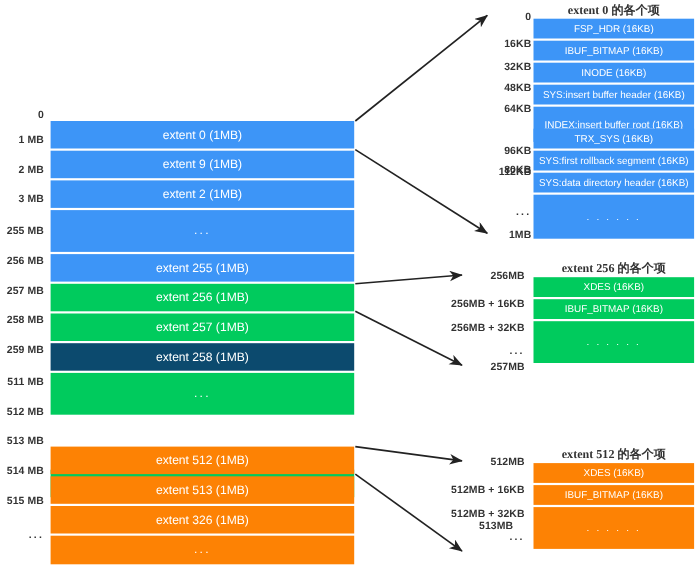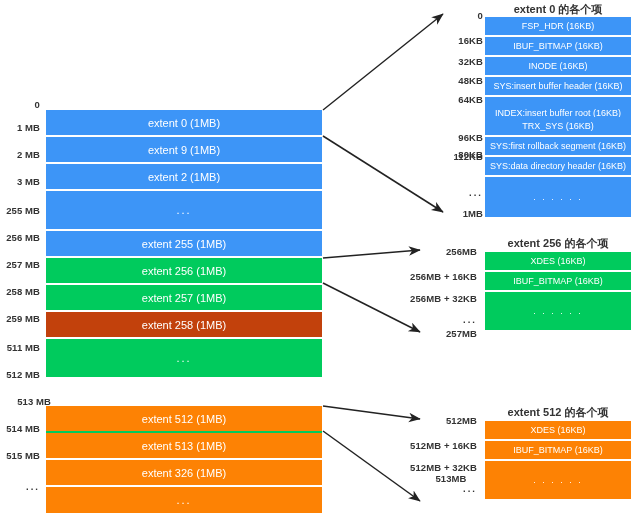--- a/index.html
+++ b/index.html
@@ -14,20 +14,21 @@
   .canvas{position:absolute;left:0;top:0;width:634px;height:515px;}
 
   
   .panel-title{
     position:absolute;
     font-size:11px;
     font-weight:bold;
     color:#333;
     text-align:center;
     white-space:nowrap;
+    font-family:Liberation Serif, serif;
   }
   .row{
     position:absolute;
     box-sizing:border-box;
     color:#ffffff;
     font-size:10.5px;
     display:flex;
     align-items:center;
     justify-content:center;
     white-space:nowrap;
@@ -68,33 +69,33 @@
     <div class="axis-label" style="left:0px;top:122px;width:40px;">1 MB</div>
     <div class="axis-label" style="left:0px;top:149px;width:40px;">2 MB</div>
     <div class="axis-label" style="left:0px;top:176px;width:40px;">3 MB</div>
     <div class="axis-label" style="left:0px;top:205px;width:40px;">255 MB</div>
     <div class="axis-label" style="left:0px;top:232px;width:40px;">256 MB</div>
     <div class="axis-label" style="left:0px;top:259px;width:40px;">257 MB</div>
     <div class="axis-label" style="left:0px;top:286px;width:40px;">258 MB</div>
     <div class="axis-label" style="left:0px;top:313px;width:40px;">259 MB</div>
     <div class="axis-label" style="left:0px;top:342px;width:40px;">511 MB</div>
     <div class="axis-label" style="left:0px;top:369px;width:40px;">512 MB</div>
-    <div class="axis-label" style="left:0px;top:396px;width:40px;margin-left:11px;">513 MB</div>
+    <div class="axis-label" style="left:0px;top:396px;width:40px;">513 MB</div>
     <div class="axis-label" style="left:0px;top:423px;width:40px;">514 MB</div>
     <div class="axis-label" style="left:0px;top:450px;width:40px;">515 MB</div>
     <div class="axis-label dots" style="left:0px;top:481px;width:40px;">...</div>
 
     <div class="row" style="top:110px;background:#3d95f7;">extent 0 (1MB)</div>
     <div class="row" style="top:137px;background:#3d95f7;">extent 9 (1MB)</div>
     <div class="row" style="top:164px;background:#3d95f7;">extent 2 (1MB)</div>
     <div class="row dots" style="top:191px;height:38px;background:#3d95f7;">...</div>
     <div class="row" style="top:231px;background:#3d95f7;">extent 255 (1MB)</div>
     <div class="row" style="top:258px;background:#00cb5d;">extent 256 (1MB)</div>
     <div class="row" style="top:285px;background:#00cb5d;">extent 257 (1MB)</div>
-    <div class="row" style="top:312px;background:#c2410c;">extent 258 (1MB)</div>
+    <div class="row" style="top:312px;background:#0c4a6e;">extent 258 (1MB)</div>
     <div class="row dots" style="top:339px;height:38px;background:#00cb5d;">...</div>
     <div class="row" style="top:379px;background:#00cb5d;margin-top:48px;">extent 511 (1MB)</div>
     <div class="row" style="top:406px;background:#fd8204;">extent 512 (1MB)</div>
     <div class="row" style="top:433px;background:#fd8204;">extent 513 (1MB)</div>
     <div class="row" style="top:460px;background:#fd8204;">extent 326 (1MB)</div>
     <div class="row dots" style="top:487px;height:26px;background:#fd8204;">...</div>
   </div>
 
   <div class="detail">
     <div class="panel-title" style="left:485px;top:2px;width:146px;">extent 0 的各个项</div>

